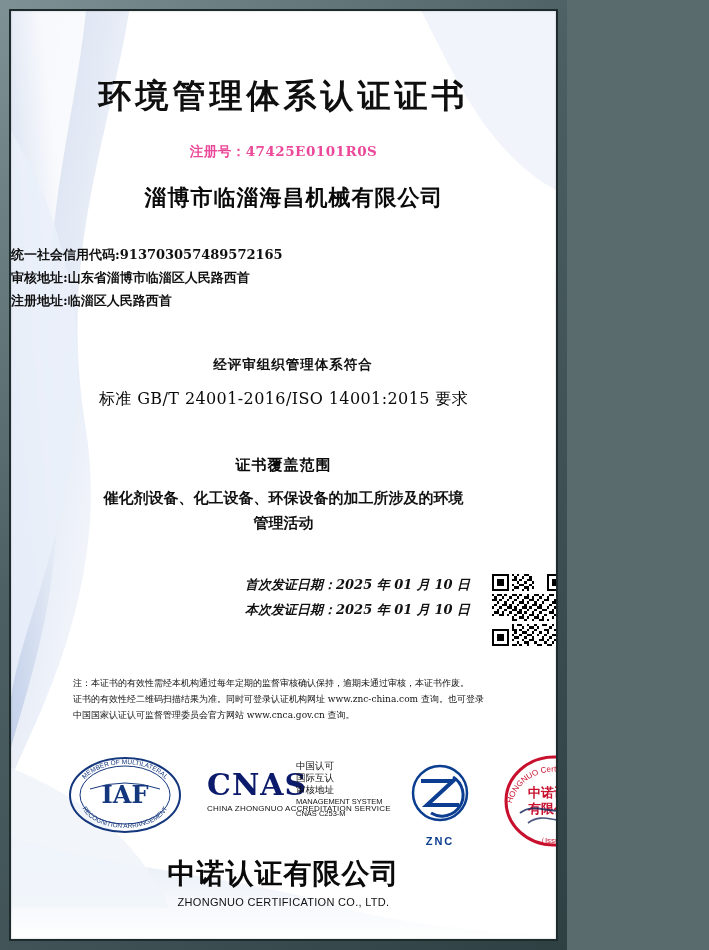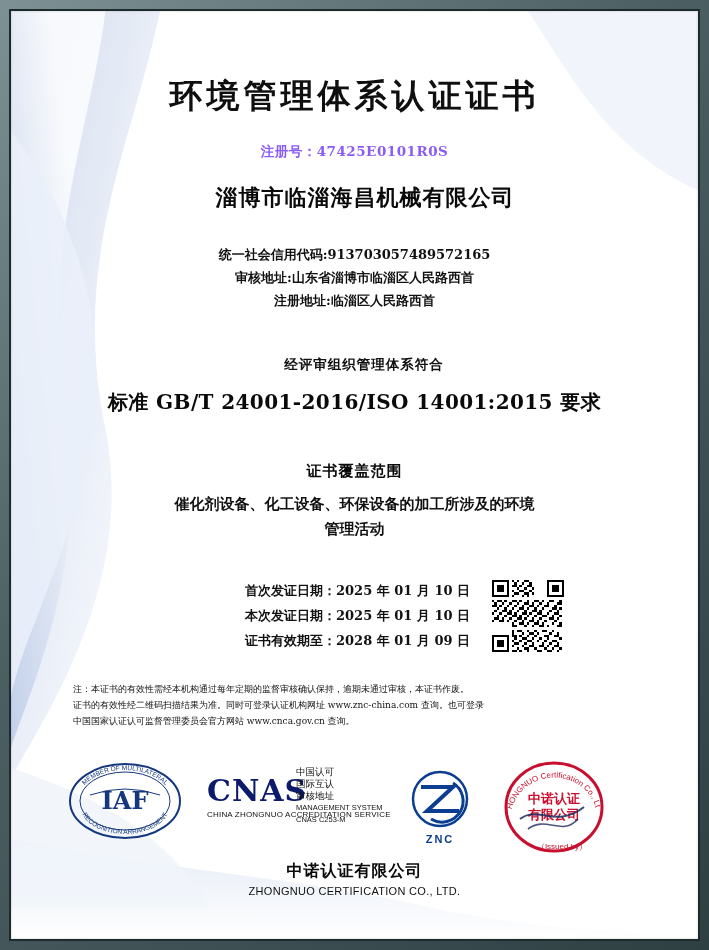--- a/index.html
+++ b/index.html
@@ -1,18 +1,18 @@
 <!DOCTYPE html>
 <html><head>
 <meta charset="utf-8">
 <style>
   html,body{margin:0;padding:0;background:#5a6b6e;}
   body{width:709px;height:950px;overflow:hidden;font-family:"Liberation Sans",sans-serif;}
   .cert-outer{
-    position:relative;width:709px;height:950px;box-sizing:border-box;
+    position:relative;width:567px;height:950px;box-sizing:border-box;
     background:linear-gradient(135deg,#7e9296 0%,#4c5f63 40%,#2f4043 100%);
     padding:9px;
   }
   .cert-frame{
     position:relative;width:100%;height:100%;box-sizing:border-box;
     border:2px solid #1d2b2d;
     background:#ffffff;
     overflow:hidden;
   }
   
@@ -22,43 +22,43 @@
     box-shadow:inset 0 0 2px rgba(0,0,0,.25);
   }
   .content{position:relative;z-index:3;width:100%;height:100%;box-sizing:border-box;}
 
   .title{
     text-align:center;font-family:"DejaVu Serif","Liberation Serif",serif;
     font-weight:bold;font-size:33px;letter-spacing:4px;color:#0f0f0f;
     margin-top:63px;
   }
   .regline{
-    text-align:center;margin-top:24px;font-size:13.5px;color:#8b5cf6;
+    text-align:center;margin-top:24px;font-size:13.5px;color:#ec4899;
     font-family:"DejaVu Serif","Liberation Serif",serif;font-weight:bold;
     letter-spacing:.5px;
   }
   .hereby{
     text-align:center;margin-top:26px;font-size:14px;color:#111;
     font-family:"DejaVu Serif","Liberation Serif",serif;font-weight:bold;letter-spacing:2px;
   }
   .company{
     text-align:center;margin-top:22px;font-size:22px;color:#0a0a0a;
     font-family:"DejaVu Serif","Liberation Serif",serif;font-weight:bold;letter-spacing:1px;padding-left:21px;
   }
-  .info{margin-top:30px;text-align:center;}
+  .info{margin-top:30px;text-align:left;}
   .info div{font-size:13px;color:#111;line-height:23px;font-family:"DejaVu Serif","Liberation Serif",serif;font-weight:bold;}
   .standard-block{margin-top:44px;text-align:center;}
   .standard-block .s1{font-size:13.5px;color:#111;font-family:"DejaVu Serif","Liberation Serif",serif;font-weight:bold;letter-spacing:1px;padding-left:19px;}
-  .standard-block .s2{font-size:20px;color:#0a0a0a;margin-top:15px;font-family:"DejaVu Serif","Liberation Serif",serif;font-weight:bold;letter-spacing:.4px;}
+  .standard-block .s2{font-size:16px;color:#0a0a0a;margin-top:15px;font-family:"DejaVu Serif","Liberation Serif",serif;font-weight:normal;letter-spacing:.4px;}
   .scope-block{margin-top:46px;text-align:center;}
   .scope-title{font-size:15px;font-weight:bold;color:#0a0a0a;font-family:"DejaVu Serif","Liberation Serif",serif;letter-spacing:1px;}
   .scope-text{font-size:15px;color:#111;margin-top:11px;line-height:25px;font-family:"DejaVu Serif","Liberation Serif",serif;font-weight:bold;text-align:center;}
   .scope-text .l2{display:block;}
 
-  .dates-row{margin-top:36px;position:relative;height:95px;}
+  .dates-row{margin-top:36px;position:relative;height:95px;font-style:italic;}
   .dates{
     position:absolute;left:234px;top:0;font-size:13px;line-height:25px;color:#111;
     font-family:"DejaVu Serif","Liberation Serif",serif;font-weight:bold;
   }
   .qr{
     position:absolute;left:481px;top:2px;width:72px;height:72px;background:#fff;
   }
   .qr svg{display:block;}
 
   .notes{
@@ -68,25 +68,25 @@
   .notes div{white-space:nowrap;}
 
   .logos{position:relative;height:108px;margin-top:22px;}
   .iaf{position:absolute;left:57px;top:10px;width:115px;height:80px;}
   .cnas{position:absolute;left:196px;top:22px;}
   .cnas .big{font-family:"DejaVu Serif","Liberation Serif",serif;font-weight:bold;font-size:30px;letter-spacing:1px;color:#0b1a6b;}
   .cnas .sub{font-size:8px;color:#111;margin-top:2px;letter-spacing:.2px;font-family:"Liberation Sans",sans-serif;}
   .cnasword{position:absolute;left:285px;top:15px;font-size:9.5px;color:#111;line-height:12px;font-family:"DejaVu Serif","Liberation Serif",serif;}
   .cnasword .en{font-size:7.5px;font-family:"Liberation Sans",sans-serif;}
   .znc{position:absolute;left:390px;top:18px;width:78px;height:78px;text-align:center;}
-  .znc .zlab{font-size:11px;font-weight:bold;color:#0b3d91;letter-spacing:2px;margin-top:0;font-family:"Liberation Sans",sans-serif;}
+  .znc .zlab{font-size:11px;font-weight:bold;color:#0b3d91;letter-spacing:2px;margin-top:8px;font-family:"Liberation Sans",sans-serif;}
   .seal{position:absolute;left:487px;top:6px;width:112px;height:100px;}
 
   .company-foot{text-align:center;margin-top:2px;}
-  .company-foot .cn{font-size:16px;font-weight:bold;color:#0a0a0a;font-family:Liberation Mono, monospace;letter-spacing:1px;}
+  .company-foot .cn{font-size:28px;font-weight:bold;color:#0a0a0a;font-family:Liberation Mono, monospace;letter-spacing:1px;}
   .company-foot .en{font-size:11px;color:#111;margin-top:3px;font-family:"Liberation Sans",sans-serif;letter-spacing:.3px;}
 </style>
 </head>
 <body>
 
 <div class="cert-outer">
   <div class="cert-frame">
 
     <svg class="swirl" viewBox="0 0 691 932" preserveAspectRatio="none">
       <defs>
@@ -141,21 +141,20 @@
         <div class="scope-text">
           <span>催化剂设备、化工设备、环保设备的加工所涉及的环境</span>
           <span class="l2">管理活动</span>
         </div>
       </div>
 
       <div class="dates-row">
         <div class="dates">
           <div>首次发证日期：2025 年 01 月 10 日</div>
           <div>本次发证日期：2025 年 01 月 10 日</div>
-          <div>证书有效期至：2028 年 01 月 09 日</div>
         </div>
         <div class="qr">
           <svg width="72" height="72" viewBox="0 0 29 29" shape-rendering="crispEdges">
             <rect width="29" height="29" fill="#fff"></rect>
             <g fill="#000">
               <rect x="0" y="0" width="7" height="1"></rect>
                 <rect x="0" y="6" width="7" height="1"></rect>
               <rect x="0" y="0" width="1" height="7"></rect>
                 <rect x="6" y="0" width="1" height="7"></rect>
               <rect x="2" y="2" width="3" height="3"></rect>

